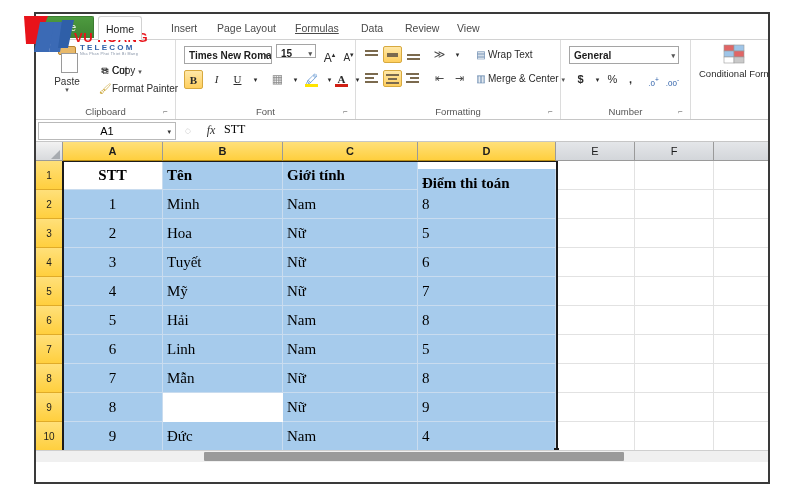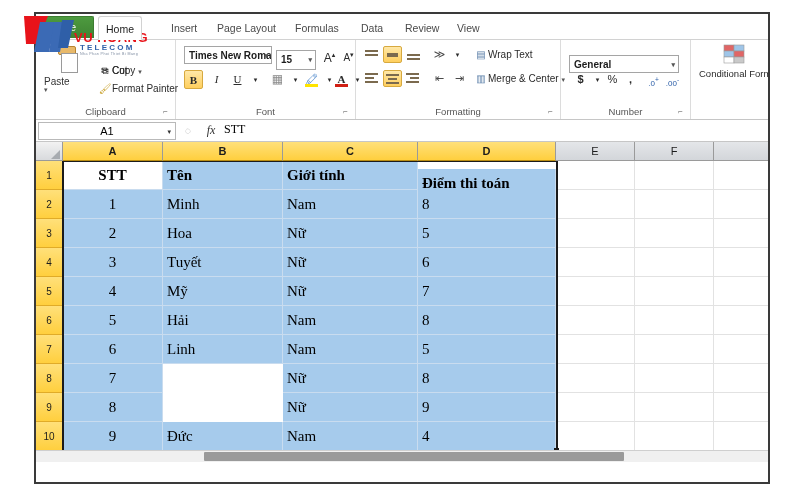--- a/index.html
+++ b/index.html
@@ -93,21 +93,21 @@
     color: #888;
     font-size: 8px;
     line-height: 9px;
   }
 
   
   #g-clipboard { left: 0; width: 140px; }
   .paste-btn {
     position: absolute; left: 8px; top: 4px;
     width: 46px; height: 56px;
-    text-align: left;
+    text-align: center;
   }
   .paste-icon {
     position: relative;
     width: 26px; height: 28px;
     margin: 2px auto 0;
   }
   .paste-icon .clip {
     position: absolute; left: 4px; top: 0;
     width: 18px; height: 9px;
     background: #e8b96a;
@@ -347,21 +347,21 @@
 
 <div id="screen">
 
   <div id="window">
 
     <div id="ribbon-tabs">
       <div class="file-tab">File</div>
       <div class="tab active" style="left:62px;">Home</div>
       <div class="tab" style="left:128px;">Insert</div>
       <div class="tab" style="left:174px;">Page Layout</div>
-      <div class="tab" style="left:252px;">Formulas</div>
+      <div class="tab" style="left:252px;text-decoration:underline;">Formulas</div>
       <div class="tab" style="left:318px;">Data</div>
       <div class="tab" style="left:362px;">Review</div>
       <div class="tab" style="left:414px;">View</div>
     </div>
 
     <div id="ribbon-body">
 
       <div class="rgroup" id="g-clipboard">
         <div class="paste-btn">
           <div class="paste-icon">
@@ -384,21 +384,21 @@
 
         <div class="rgroup-label">Clipboard</div>
         <div class="dialog-launcher">⌐</div>
       </div>
 
       <div class="rgroup" id="g-font">
         <div class="fontname-box" style="left:8px; top:6px; width:88px; height:18px;">
           <span>Times New Roma</span>
           <span class="cbarrow">▾</span>
         </div>
-        <div class="fontsize-box" style="left:100px; top:10px; width:40px; height:20px;">
+        <div class="fontsize-box" style="left:100px; top:4px; width:40px; height:14px;">
           <span>15</span>
           <span class="cbarrow">▾</span>
         </div>
         <div class="fbtn" style="left:144px; top:5px; font-size:12px;">A<sup style="font-size:7px;">▴</sup></div>
         <div class="fbtn" style="left:163px; top:5px; font-size:10px;">A<sup style="font-size:7px;">▾</sup></div>
 
         <div class="fbtn on" style="left:8px; top:30px; font-weight:bold; font-family:'Liberation Serif',serif;">B</div>
         <div class="fbtn" style="left:31px; top:30px; font-style:italic; font-family:'Liberation Serif',serif;">I</div>
         <div class="fbtn" style="left:52px; top:30px; text-decoration:underline; font-family:'Liberation Serif',serif;">U</div>
         <div class="fbtn" style="left:70px; top:30px; font-size:7px;">▾</div>
@@ -459,21 +459,21 @@
         </div>
         <div class="cmd" style="left:118px; top:32px;">
           <span class="gi" style="color:#5b7fa8;">▥</span><span>Merge &amp; Center</span> <span style="font-size:7px;color:#555;">▾</span>
         </div>
 
         <div class="rgroup-label">Formatting</div>
         <div class="dialog-launcher">⌐</div>
       </div>
 
       <div class="rgroup" id="g-number">
-        <div class="numfmt-box" style="left:8px; top:15px; width:110px; height:18px;">
+        <div class="numfmt-box" style="left:8px; top:6px; width:110px; height:18px;">
           <span>General</span>
           <span class="cbarrow">▾</span>
         </div>
         <div class="fbtn" style="left:10px; top:30px; font-weight:bold;">$</div>
         <div class="fbtn" style="left:27px; top:30px; font-size:7px;">▾</div>
         <div class="fbtn" style="left:42px; top:30px;">%</div>
         <div class="fbtn" style="left:60px; top:30px; font-weight:bold;">,</div>
         <div class="fbtn" style="left:83px; top:30px; font-size:8px; color:#2b5ea8;">.0<sup>+</sup></div>
         <div class="fbtn" style="left:102px; top:30px; font-size:8px; color:#2b5ea8;">.00<sup>-</sup></div>
         <div class="rgroup-label">Number</div>
@@ -562,20 +562,21 @@
         <div class="cell sel" style="left:127px; top:145px; width:120px; height:29px; line-height:29px;">Hải</div>
         <div class="cell sel" style="left:247px; top:145px; width:135px; height:29px; line-height:29px;">Nam</div>
         <div class="cell sel" style="left:382px; top:145px; width:138px; height:29px; line-height:29px;">8</div>
 
         <div class="cell sel center" style="left:27px;  top:174px; width:100px; height:29px; line-height:29px;">6</div>
         <div class="cell sel" style="left:127px; top:174px; width:120px; height:29px; line-height:29px;">Linh</div>
         <div class="cell sel" style="left:247px; top:174px; width:135px; height:29px; line-height:29px;">Nam</div>
         <div class="cell sel" style="left:382px; top:174px; width:138px; height:29px; line-height:29px;">5</div>
 
         <div class="cell sel center" style="left:27px;  top:203px; width:100px; height:29px; line-height:29px;">7</div>
+        <div class="cell sel" style="left:127px; top:203px; width:120px; height:29px; line-height:29px;">Mẫn</div>
         <div class="cell sel" style="left:247px; top:203px; width:135px; height:29px; line-height:29px;">Nữ</div>
         <div class="cell sel" style="left:382px; top:203px; width:138px; height:29px; line-height:29px;">8</div>
 
         <div class="cell sel center" style="left:27px;  top:232px; width:100px; height:29px; line-height:29px;">8</div>
         <div class="cell sel" style="left:247px; top:232px; width:135px; height:29px; line-height:29px;">Nữ</div>
         <div class="cell sel" style="left:382px; top:232px; width:138px; height:29px; line-height:29px;">9</div>
 
         <div class="cell sel center" style="left:27px;  top:261px; width:100px; height:29px; line-height:29px;">9</div>
         <div class="cell sel" style="left:127px; top:261px; width:120px; height:29px; line-height:29px;">Đức</div>
         <div class="cell sel" style="left:247px; top:261px; width:135px; height:29px; line-height:29px;">Nam</div>

